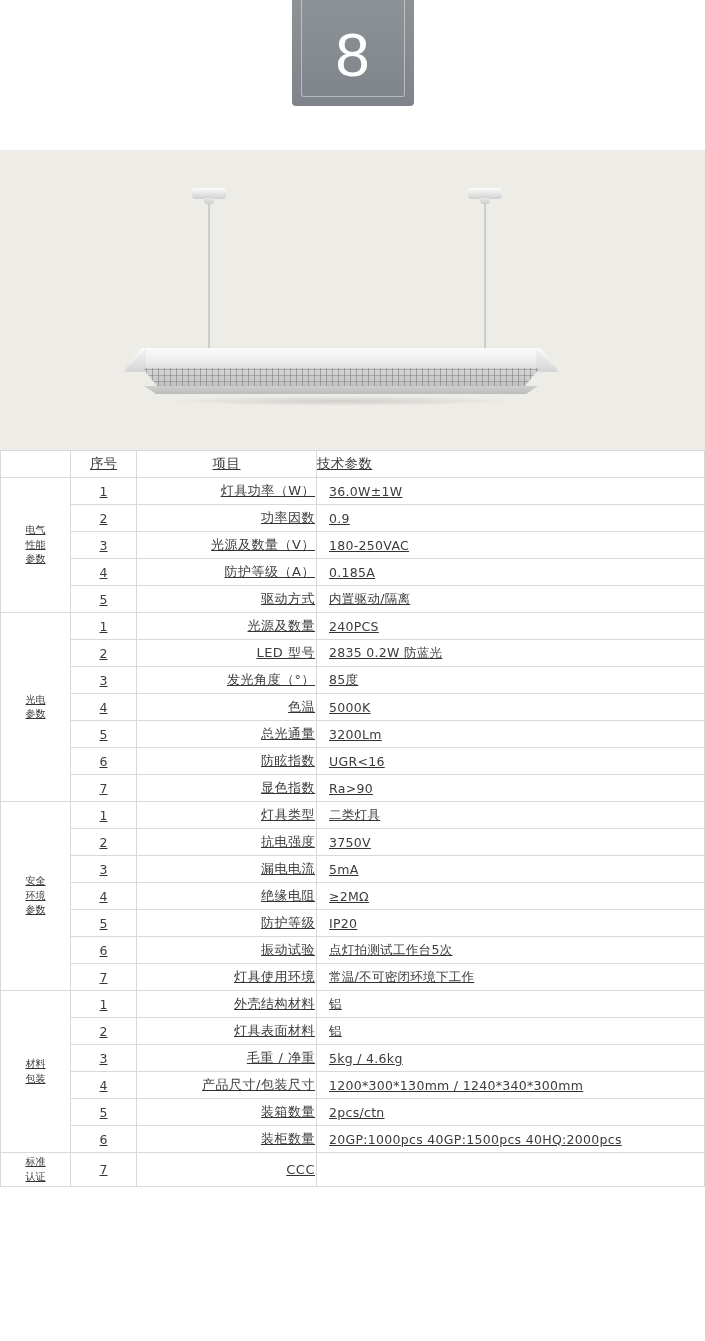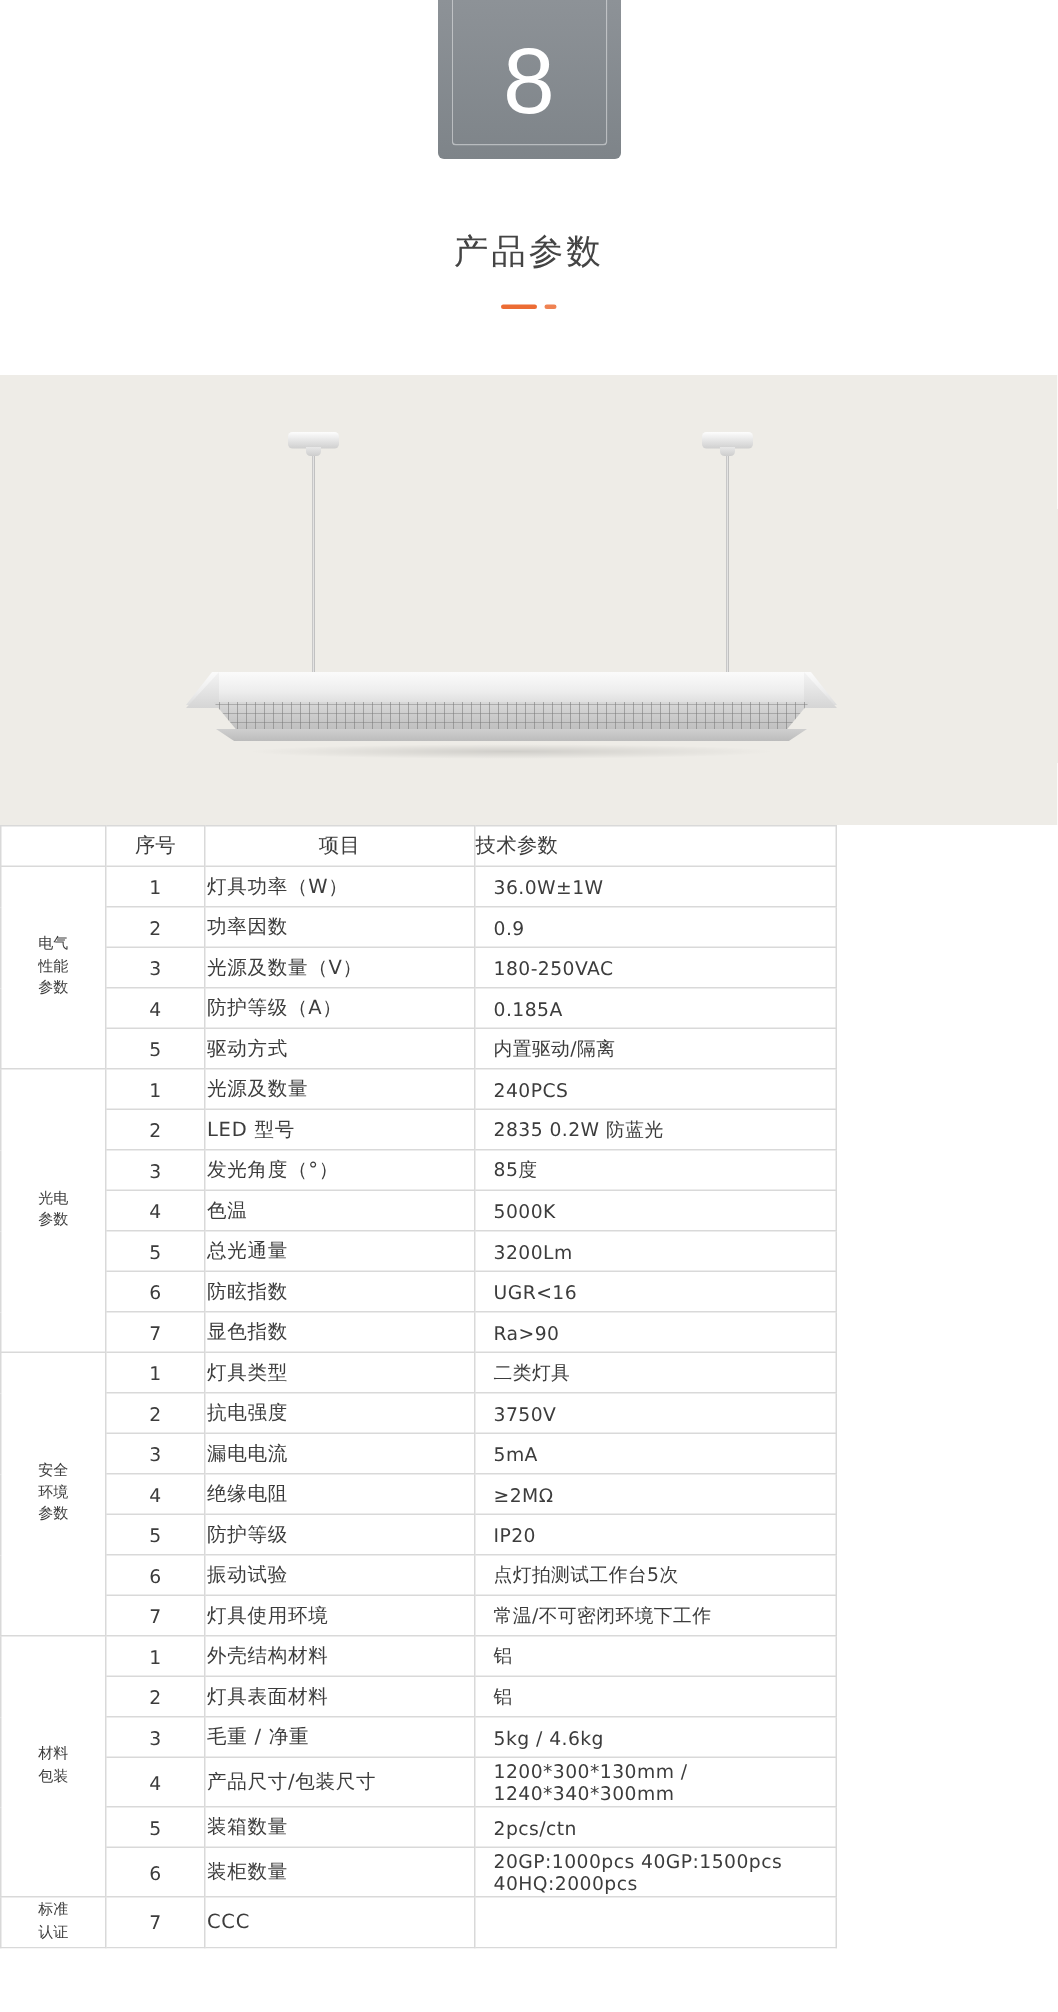--- a/index.html
+++ b/index.html
@@ -147,24 +147,25 @@
   }
   .fix-edge-l, .fix-edge-r {
     position: absolute; top: 0; width: 22px; height: 24px;
     background: linear-gradient(180deg,#f4f4f4,#d5d5d5);
   }
   .fix-edge-l { left: 0; clip-path: polygon(100% 0, 100% 100%, 0 100%); }
   .fix-edge-r { right: 0; clip-path: polygon(0 0, 100% 100%, 0 100%); }
 
   
   table.spec {
-    width: 558px;
+    width: 705px;
     border-collapse: collapse;
     margin-top: 0;
     font-size: 13px;
+    text-decoration: underline;
   }
   table.spec td {
     border: 1px solid #d9d9d9;
     height: 27px;
     color: #3c3c3c;
     font-family: "DejaVu Sans", sans-serif;
   }
   .hdr td {
     text-align: center;
     font-size: 13.5px;
@@ -179,21 +180,21 @@
     padding: 2px 0;
   }
   .c-no {
     width: 66px;
     text-align: center;
     font-size: 12.5px;
     font-family: "Liberation Sans", sans-serif;
   }
   .c-item {
     width: 180px;
-    text-align: left;
+    text-align: right;
     letter-spacing: .5px;
   }
   .c-val {
     padding-left: 12px;
     text-align: left;
     font-size: 12.5px;
     font-family: "DejaVu Sans", sans-serif;
     letter-spacing: .3px;
   }
   .blank-left { border-left: 1px solid #ffffff; border-top: 1px solid #ffffff; }
@@ -204,27 +205,20 @@
 
 <div class="page">
 
   <div class="badge-wrap">
     <div class="badge">
       <div class="badge-inner"></div>
       <div class="badge-num">8</div>
     </div>
   </div>
 
-  <div class="title-block">
-    <div class="title">产品参数</div>
-    <div class="title-rule">
-      <span class="rule-long"></span>
-      <span class="rule-short"></span>
-    </div>
-  </div>
 
   <div class="hero">
     <div class="canopy left"></div>
     <div class="canopy right"></div>
     <div class="wire left"></div>
     <div class="wire right"></div>
     <div class="fixture">
       <div class="fix-top"></div>
       <div class="fix-edge-l"></div>
       <div class="fix-edge-r"></div>

